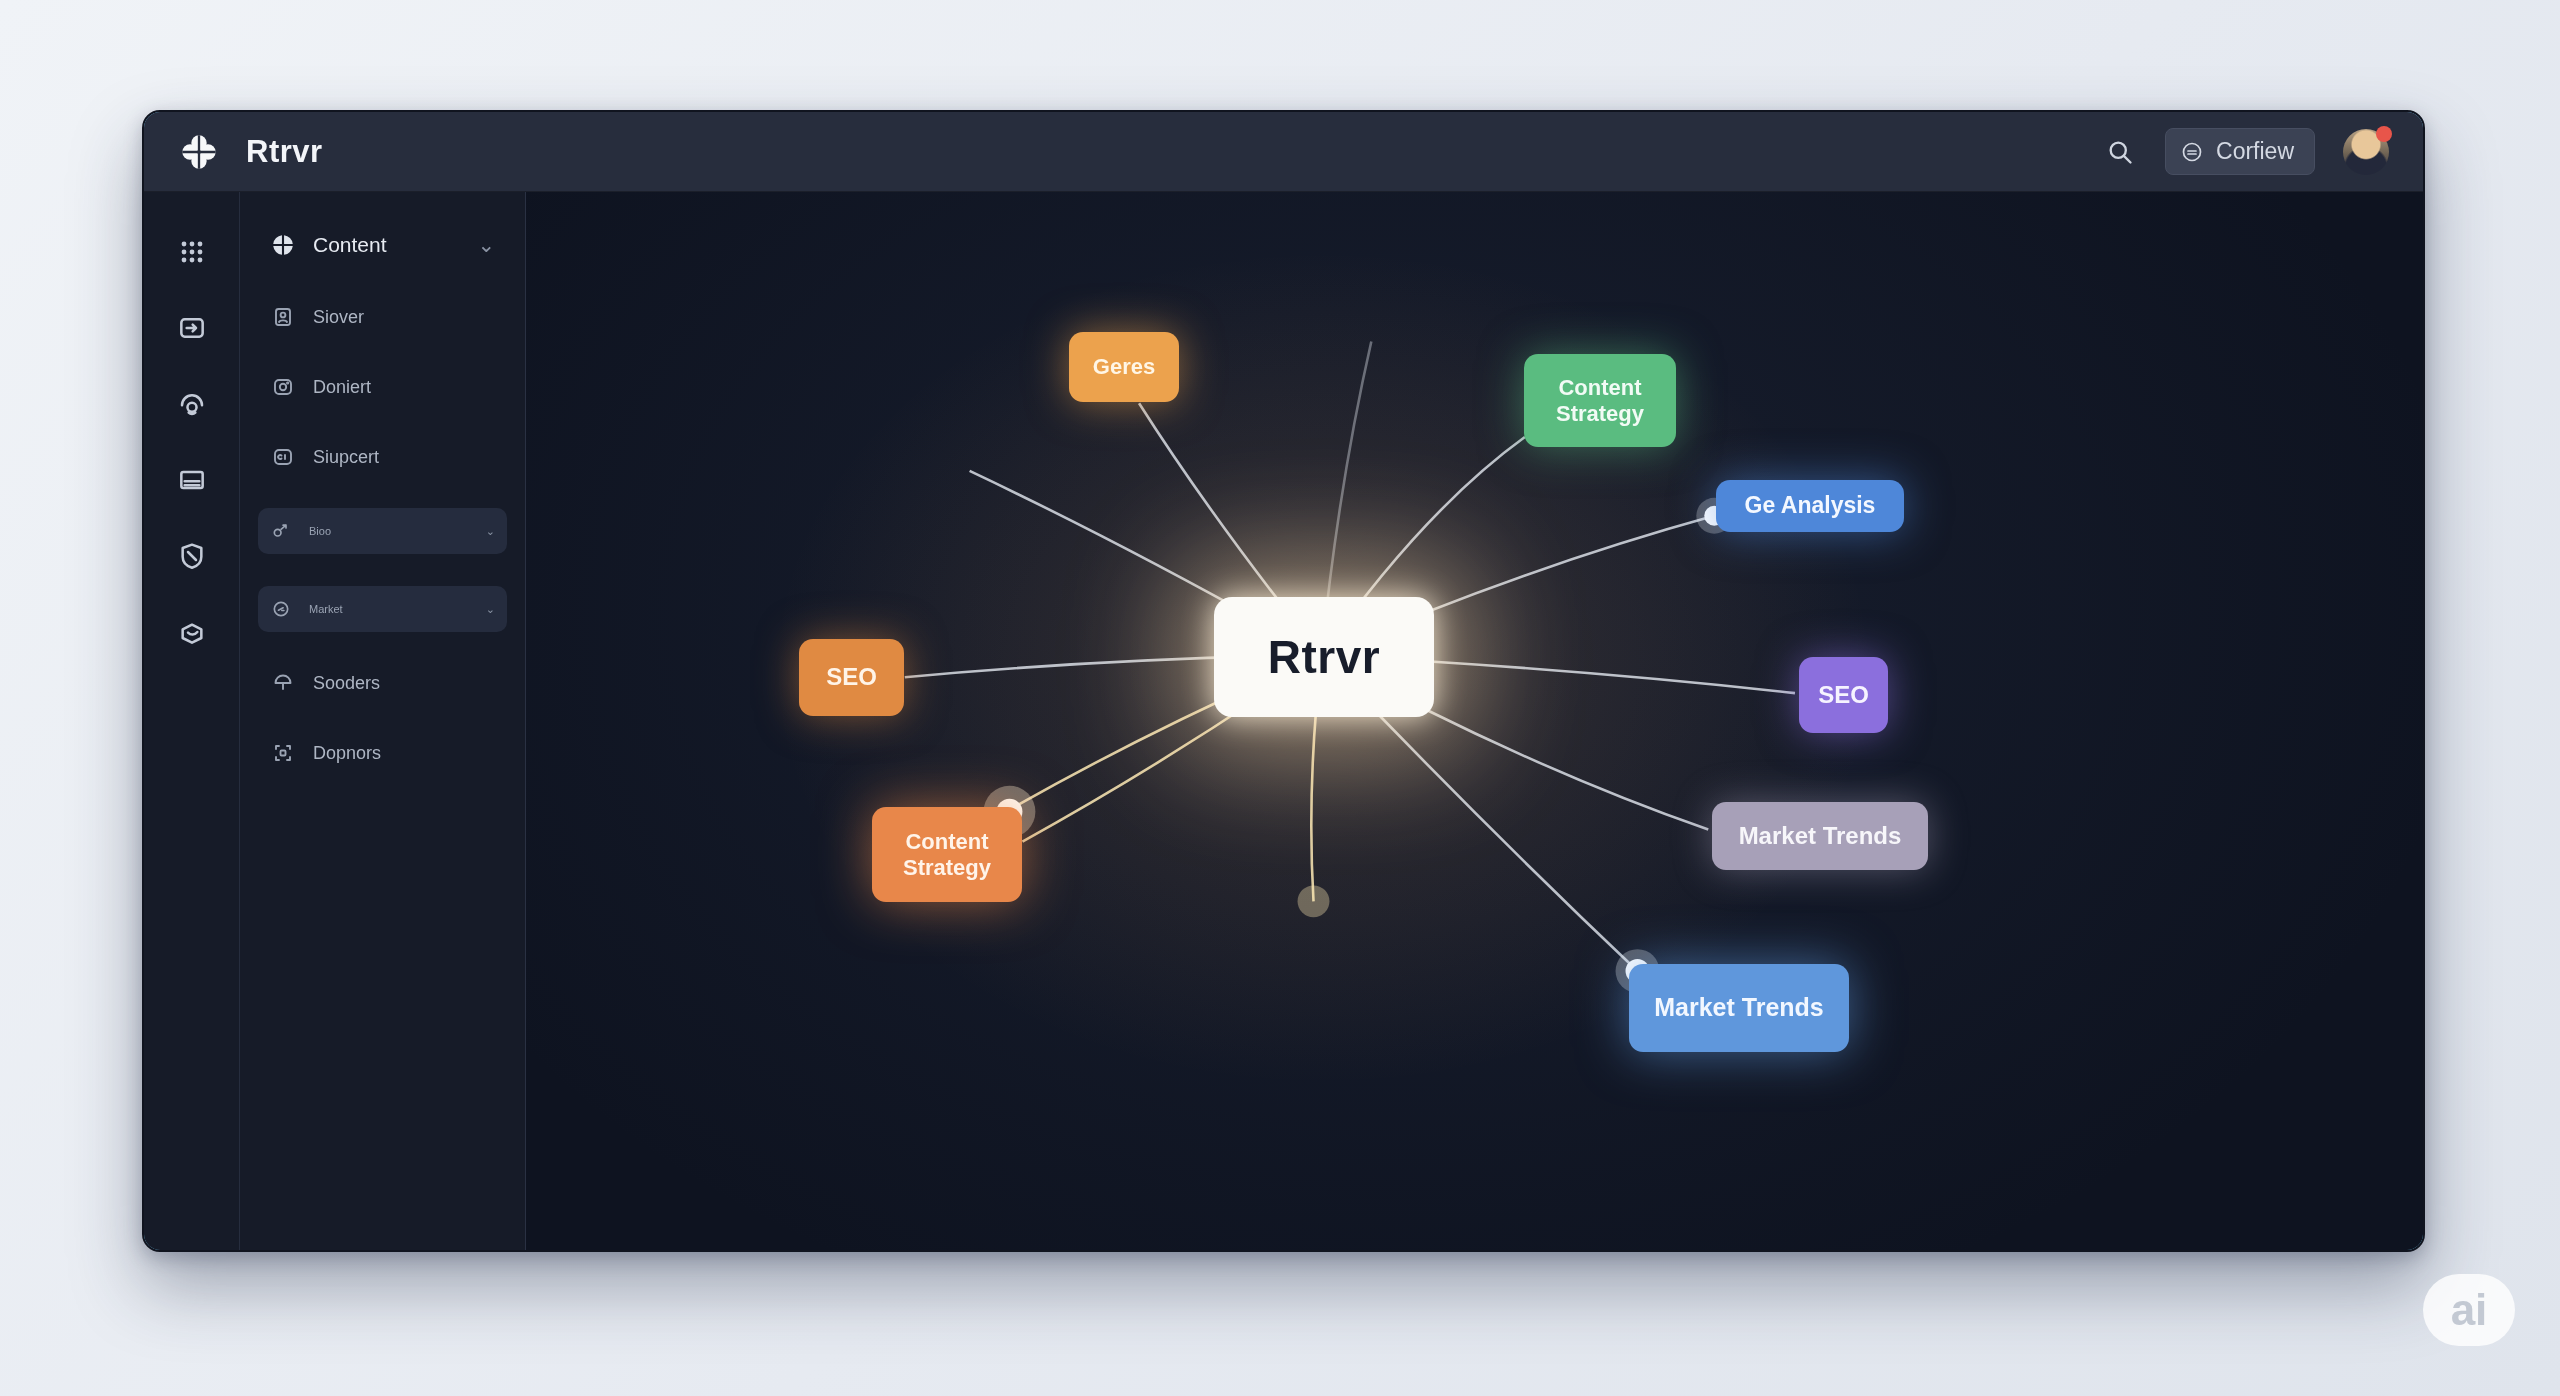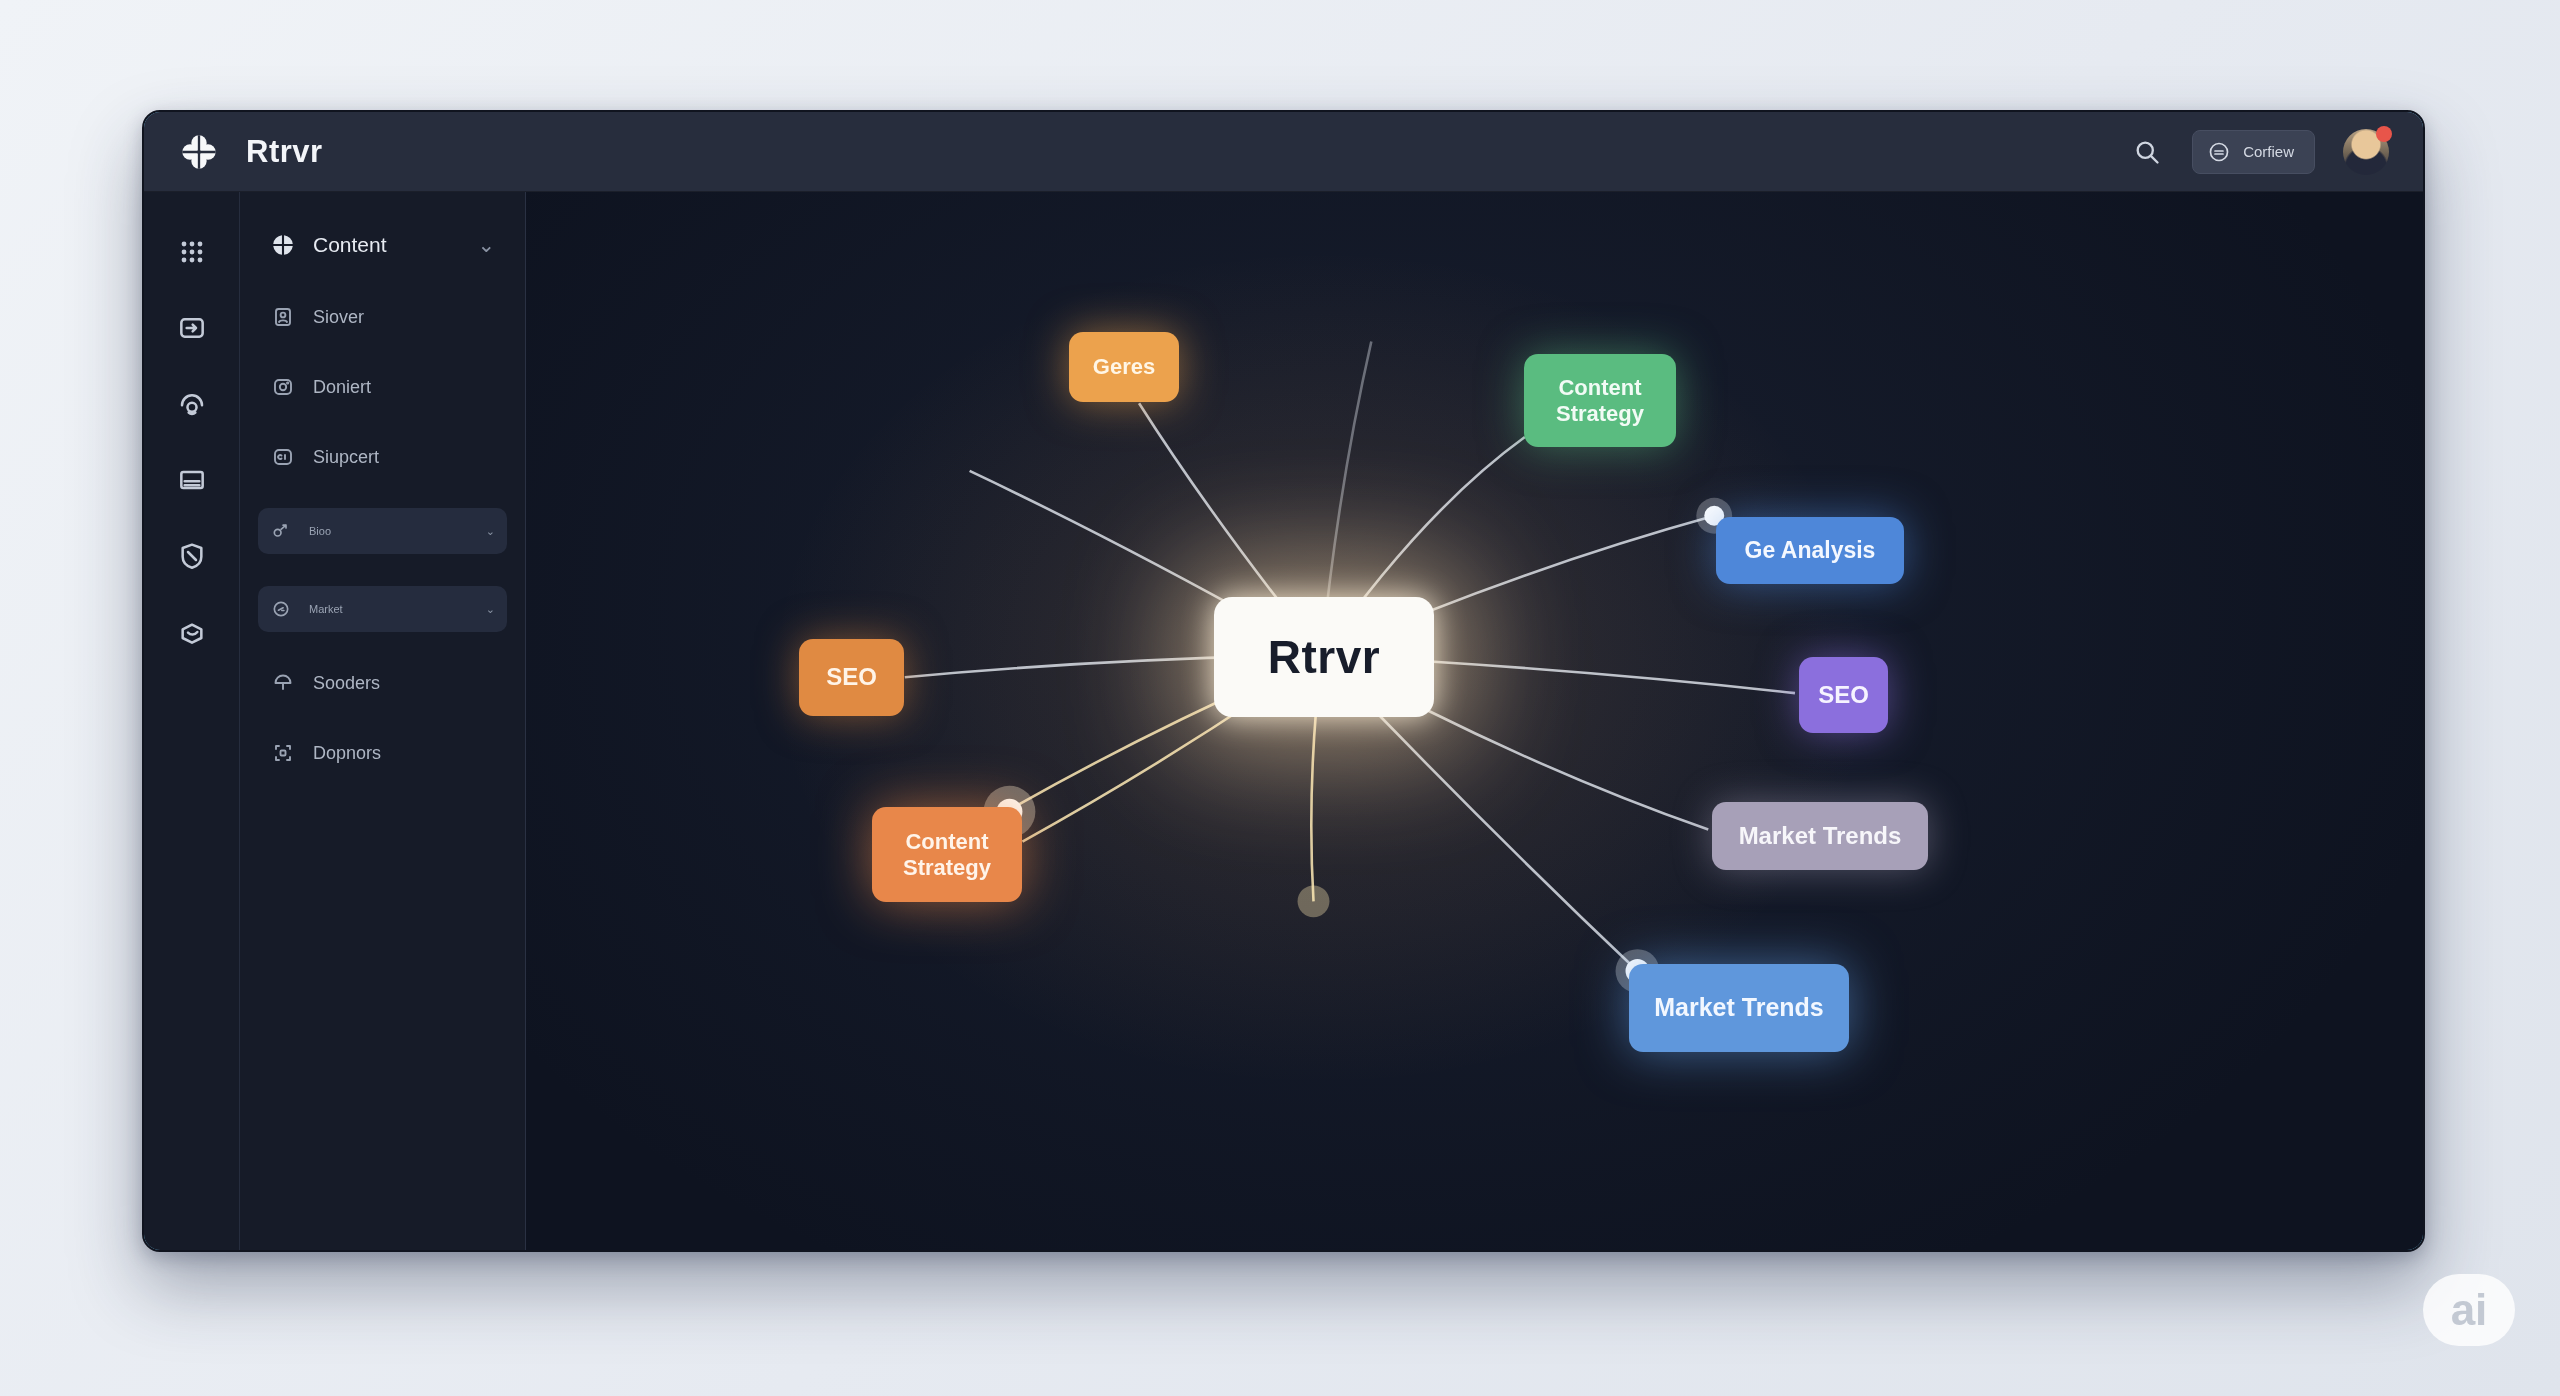--- a/index.html
+++ b/index.html
@@ -19,21 +19,21 @@
   .topbar {
     height:80px; flex:0 0 80px; background:#272d3d; display:flex; align-items:center;
     padding:0 34px; border-bottom:1px solid rgba(0,0,0,.3);
   }
   .logo { width:42px; height:42px; display:flex; align-items:center; justify-content:center; }
   .app-title { margin-left:26px; font-size:31px; font-weight:700; color:#f3f5f9; letter-spacing:.5px; }
   .topbar-right { margin-left:auto; display:flex; align-items:center; gap:28px; }
   .search-btn { width:34px; height:34px; display:flex; align-items:center; justify-content:center; cursor:pointer; }
   .action-btn {
     display:flex; align-items:center; gap:12px; background:#3b4254; border:1px solid #474e61;
-    border-radius:8px; padding:9px 20px 9px 14px; color:#d4d9e3; font-size:15px; cursor:pointer;
+    border-radius:8px; padding:9px 20px 9px 14px; color:#d4d9e3; font-size:23px; cursor:pointer;
   }
   .avatar-wrap { position:relative; width:46px; height:46px; }
   .avatar {
     width:46px; height:46px; border-radius:50%;
     background:
       radial-gradient(circle at 50% 34%, #e8c79a 0 36%, rgba(232,199,154,0) 40%),
       radial-gradient(circle at 48% 26%, #8a6f4e 0 22%, rgba(138,111,78,0) 26%),
       radial-gradient(circle at 50% 85%, #23283a 0 45%, rgba(35,40,58,0) 50%),
       linear-gradient(180deg,#b9a284 0%, #6d6152 55%, #2c3145 100%);
   }
@@ -83,21 +83,21 @@
     border-radius:14px; font-weight:700; text-align:center; line-height:1.18;
     padding:6px 12px; cursor:grab;
   }
   .node-center {
     left:688px; top:405px; width:220px; height:120px; background:#fbfaf7; color:#181d2b;
     font-size:46px; font-weight:800; border-radius:18px; letter-spacing:.5px;
     box-shadow:0 0 110px 38px rgba(255,223,175,.48), 0 0 30px rgba(255,250,240,.85);
   }
   .n1 { left:543px; top:140px; width:110px; height:70px;  background:#eca24d; color:#fff6e6; font-size:22px; box-shadow:0 0 42px rgba(236,162,77,.55); }
   .n2 { left:998px; top:162px; width:152px; height:93px;  background:#5abc80; color:#f2fbf5; font-size:22px; box-shadow:0 0 44px rgba(90,188,128,.5); }
-  .n3 { left:1190px; top:288px; width:188px; height:67px; background:#4e87d9; color:#f4f8ff; font-size:23px; box-shadow:0 0 44px rgba(78,135,217,.55);margin-top:37px; }
+  .n3 { left:1190px; top:288px; width:188px; height:52px; background:#4e87d9; color:#f4f8ff; font-size:23px; box-shadow:0 0 44px rgba(78,135,217,.55); }
   .n4 { left:1273px; top:465px; width:89px;  height:76px; background:#8b6fdd; color:#f6f3ff; font-size:24px; box-shadow:0 0 40px rgba(139,111,221,.55); }
   .n5 { left:1186px; top:610px; width:216px; height:68px; background:#a7a0b8; color:#f7f6fa; font-size:24px; box-shadow:0 0 38px rgba(167,160,184,.45); }
   .n6 { left:1103px; top:772px; width:220px; height:88px; background:#5f97dc; color:#f2f7ff; font-size:25px; box-shadow:0 0 50px rgba(95,151,220,.6); }
   .n7 { left:705px;  top:708px; width:171px; height:93px; background:#e9d04f; color:#23222b; font-size:23px; box-shadow:0 0 52px rgba(233,208,79,.55); }
   .n8 { left:346px;  top:615px; width:150px; height:95px; background:#e8874a; color:#fff4ea; font-size:22px; box-shadow:0 0 52px rgba(232,135,74,.6); }
   .n9 { left:273px;  top:447px; width:105px; height:77px; background:#e08a42; color:#fff4e8; font-size:24px; box-shadow:0 0 40px rgba(224,138,66,.5); }
   .n10{ left:233px;  top:235px; width:210px; height:80px; background:#dd5671; color:#fff2f4; font-size:24px; box-shadow:0 0 46px rgba(221,86,113,.55); }
 
   
   .watermark {

